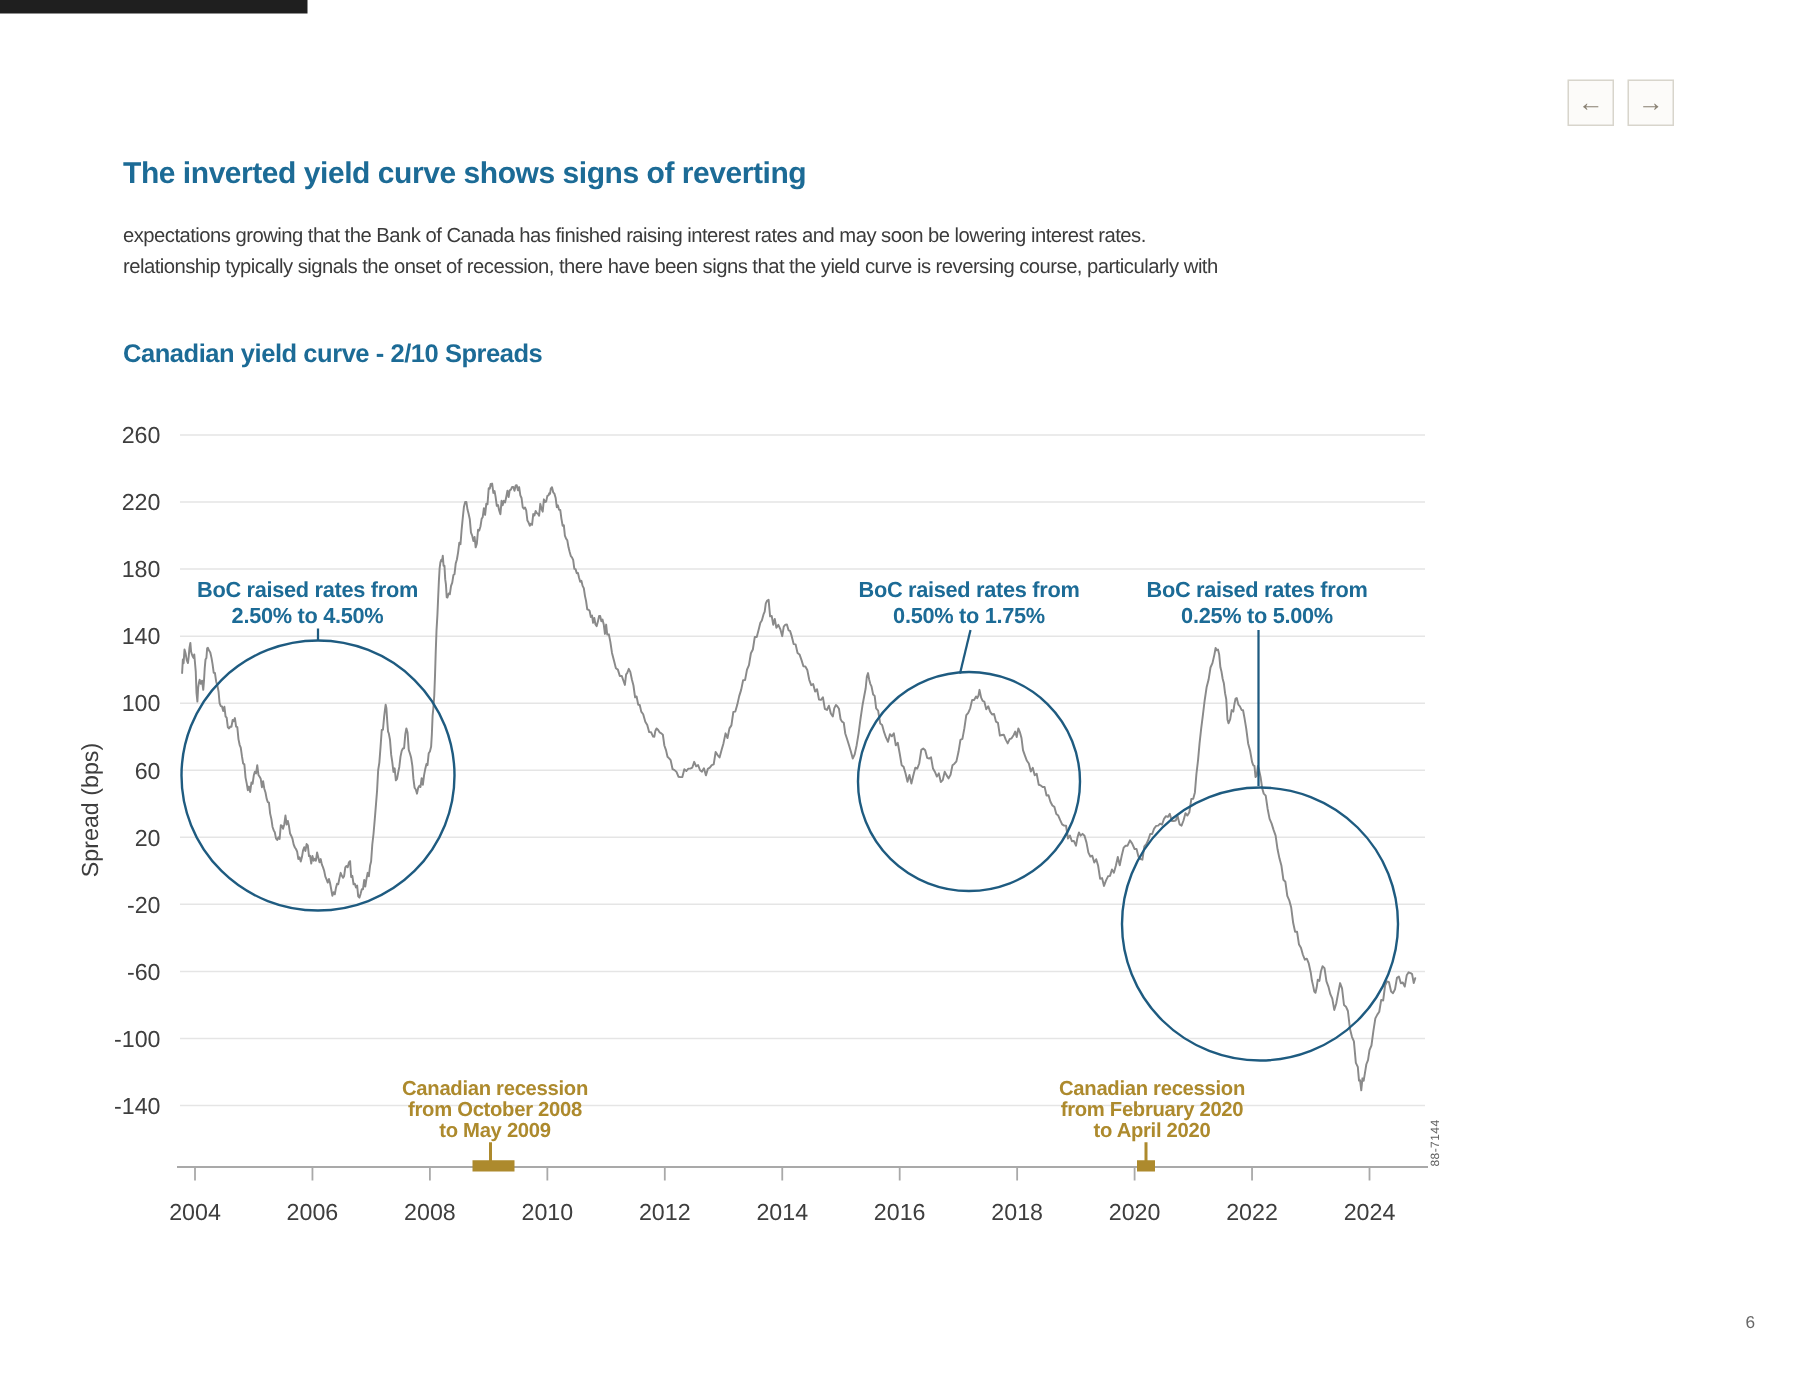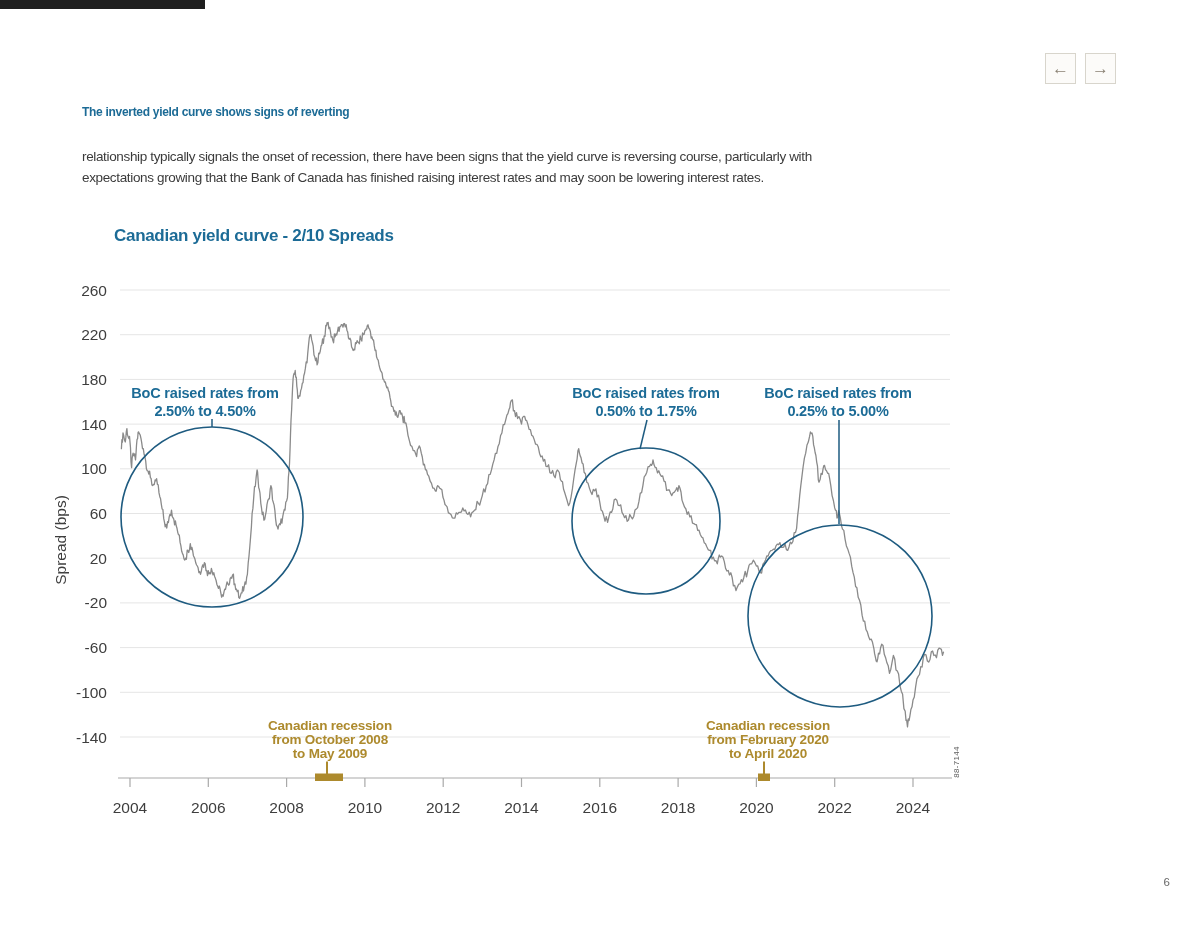--- a/index.html
+++ b/index.html
@@ -5,26 +5,26 @@
   html,body{margin:0;padding:0;background:#fff;}
   #page{position:relative;width:1200px;height:927px;background:#ffffff;overflow:hidden;
         font-family:"Liberation Sans","DejaVu Sans",sans-serif;}
   #masthead-bar{position:absolute;left:0;top:0;width:205px;height:9px;background:#1f1f1f;}
   .nav-btn{position:absolute;top:53px;width:31px;height:31px;box-sizing:border-box;
            border:1px solid #d8d5cc;background:#fcfbf9;color:#8a8274;
            display:flex;align-items:center;justify-content:center;
            font-size:17px;cursor:pointer;}
   #prev-btn{left:1045px;}
   #next-btn{left:1085px;}
-  #page-title{position:absolute;left:82px;top:105px;font-size:12px;font-weight:bold;
+  #page-title{position:absolute;left:82px;top:105px;font-size:20px;font-weight:bold;
               letter-spacing:-0.3px;color:#1c6b96;white-space:nowrap;}
   #intro{position:absolute;left:82px;top:146px;font-size:13.5px;line-height:21px;
          letter-spacing:-0.35px;color:#3b3b3b;white-space:nowrap;}
   #chart-title{position:absolute;left:82px;top:226px;font-size:17px;font-weight:bold;
-               letter-spacing:-0.3px;color:#1c6b96;white-space:nowrap;margin-left:32px;}
+               letter-spacing:-0.3px;color:#1c6b96;white-space:nowrap;}
   #chart{position:absolute;left:0;top:265px;}
   svg{font-family:"Liberation Sans","DejaVu Sans",sans-serif;}
   .grid{stroke:#e5e5e5;stroke-width:1;}
   .axis{stroke:#a9a9a9;stroke-width:1.2;}
   .ytick{fill:#3e3e3e;font-size:15.5px;text-anchor:end;}
   .xtick{fill:#3e3e3e;font-size:15.5px;text-anchor:middle;}
   .series{fill:none;stroke:#8a8a8a;stroke-width:1.3;stroke-linejoin:round;stroke-linecap:round;}
   .circ{fill:none;stroke:#1e5b80;stroke-width:1.6;}
   .leader{stroke:#1e5b80;stroke-width:1.5;}
   .boc{fill:#1c6b96;font-size:14.5px;font-weight:bold;text-anchor:middle;letter-spacing:-0.2px;}
@@ -47,22 +47,22 @@
   <div class="nav-btn" id="prev-btn">
     <span>←</span>
   </div>
   <div class="nav-btn" id="next-btn">
     <span>→</span>
   </div>
 
   <div id="page-title">The inverted yield curve shows signs of reverting</div>
 
   <div id="intro">
+    <div>expectations growing that the Bank of Canada has finished raising interest rates and may soon be lowering interest rates.</div>
     <div>relationship typically signals the onset of recession, there have been signs that the yield curve is reversing course, particularly with</div>
-    <div>expectations growing that the Bank of Canada has finished raising interest rates and may soon be lowering interest rates.</div>
   </div>
 
   <div id="chart-title">Canadian yield curve - 2/10 Spreads</div>
 
   <svg id="chart" width="1010" height="580" viewBox="0 265 1010 580">
       <line x1="120" x2="950" y1="290.0" y2="290.0" class="grid"></line>
       <line x1="120" x2="950" y1="334.7" y2="334.7" class="grid"></line>
       <line x1="120" x2="950" y1="379.4" y2="379.4" class="grid"></line>
       <line x1="120" x2="950" y1="424.1" y2="424.1" class="grid"></line>
       <line x1="120" x2="950" y1="468.8" y2="468.8" class="grid"></line>

